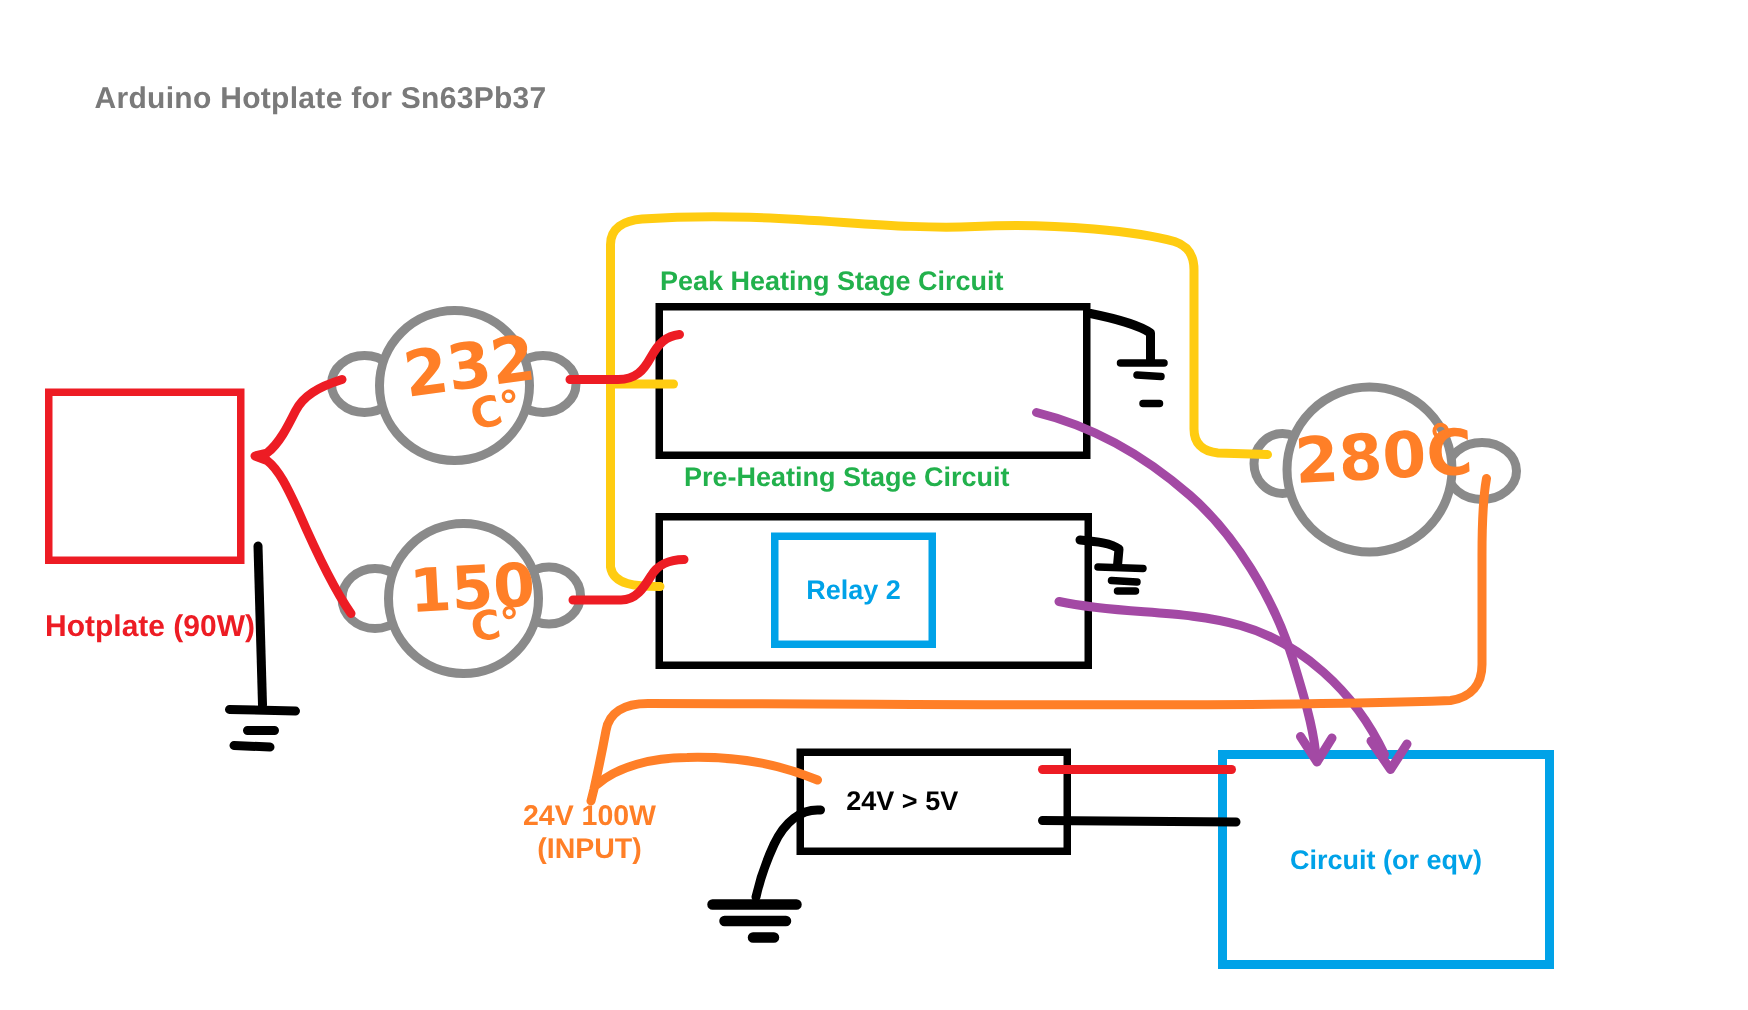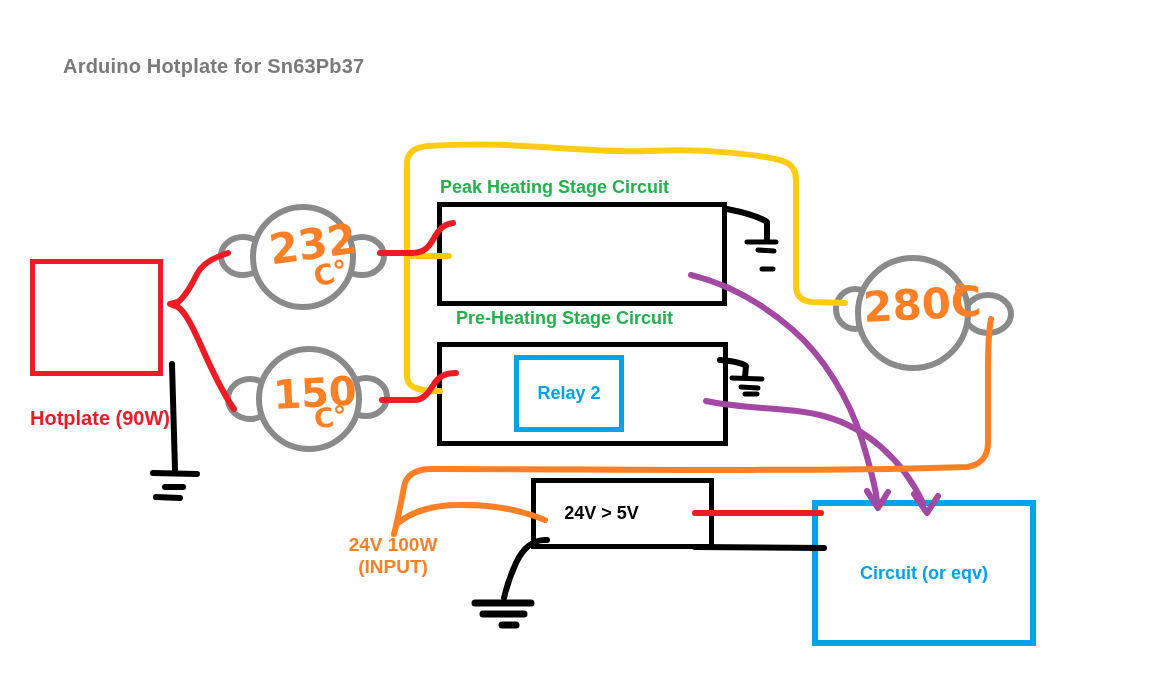--- a/index.html
+++ b/index.html
@@ -30,21 +30,21 @@
 
   <div class="box border-red" style="left:30px;top:259px;width:133px;height:117px;"></div>
 
   <div class="box border-black" style="left:437px;top:202px;width:290px;height:104px;"></div>
 
   <div class="box border-black" style="left:437px;top:342px;width:291px;height:104px;"></div>
   <div class="box border-blue flexc" style="left:514px;top:355px;width:110px;height:77px;">
     <span class="lbl blue-t" style="position:static;">Relay 2</span>
   </div>
 
-  <div class="box border-black flexc" style="left:531px;top:478px;width:183px;height:71px;padding-right:42px;">
+  <div class="box border-black flexc" style="left:531px;top:499px;width:183px;height:71px;padding-right:42px;">
     <span class="lbl black-t" style="position:static;">24V &gt; 5V</span>
   </div>
 
   <div class="box" style="left:812px;top:500px;width:224px;height:146px;border:6px solid #00A2E8;"></div>
   <div class="lbl blue-t flexc" style="left:812px;top:500px;width:224px;height:146px;">Circuit (or eqv)</div>
 
   <svg width="1165" height="673" viewBox="0 0 1165 673">
 
     <g stroke="#8A8A8A" stroke-width="6" fill="#ffffff">
       <ellipse cx="243" cy="256" rx="22" ry="19"></ellipse>

